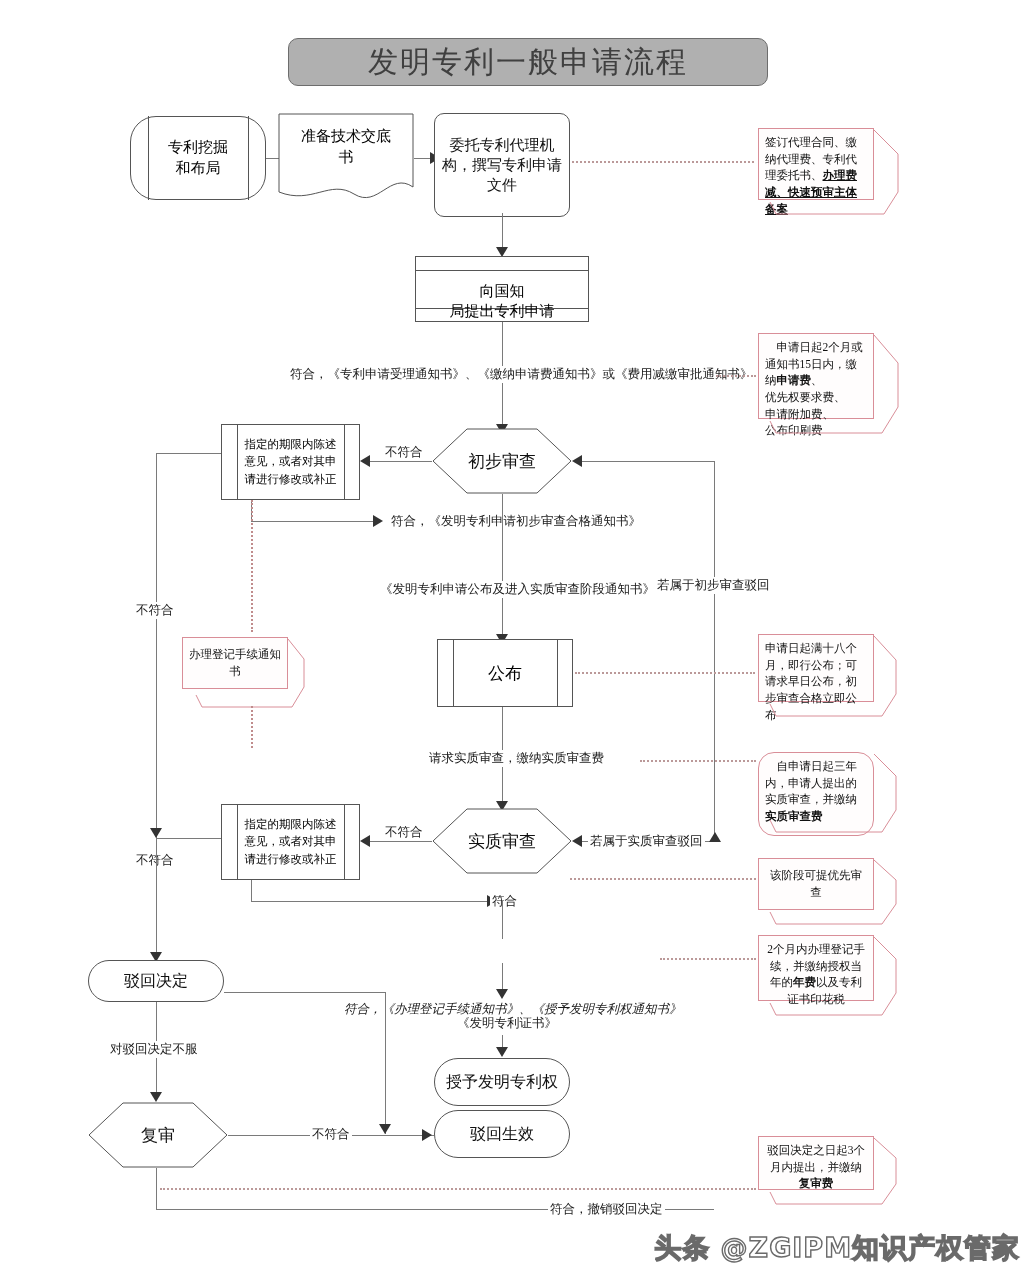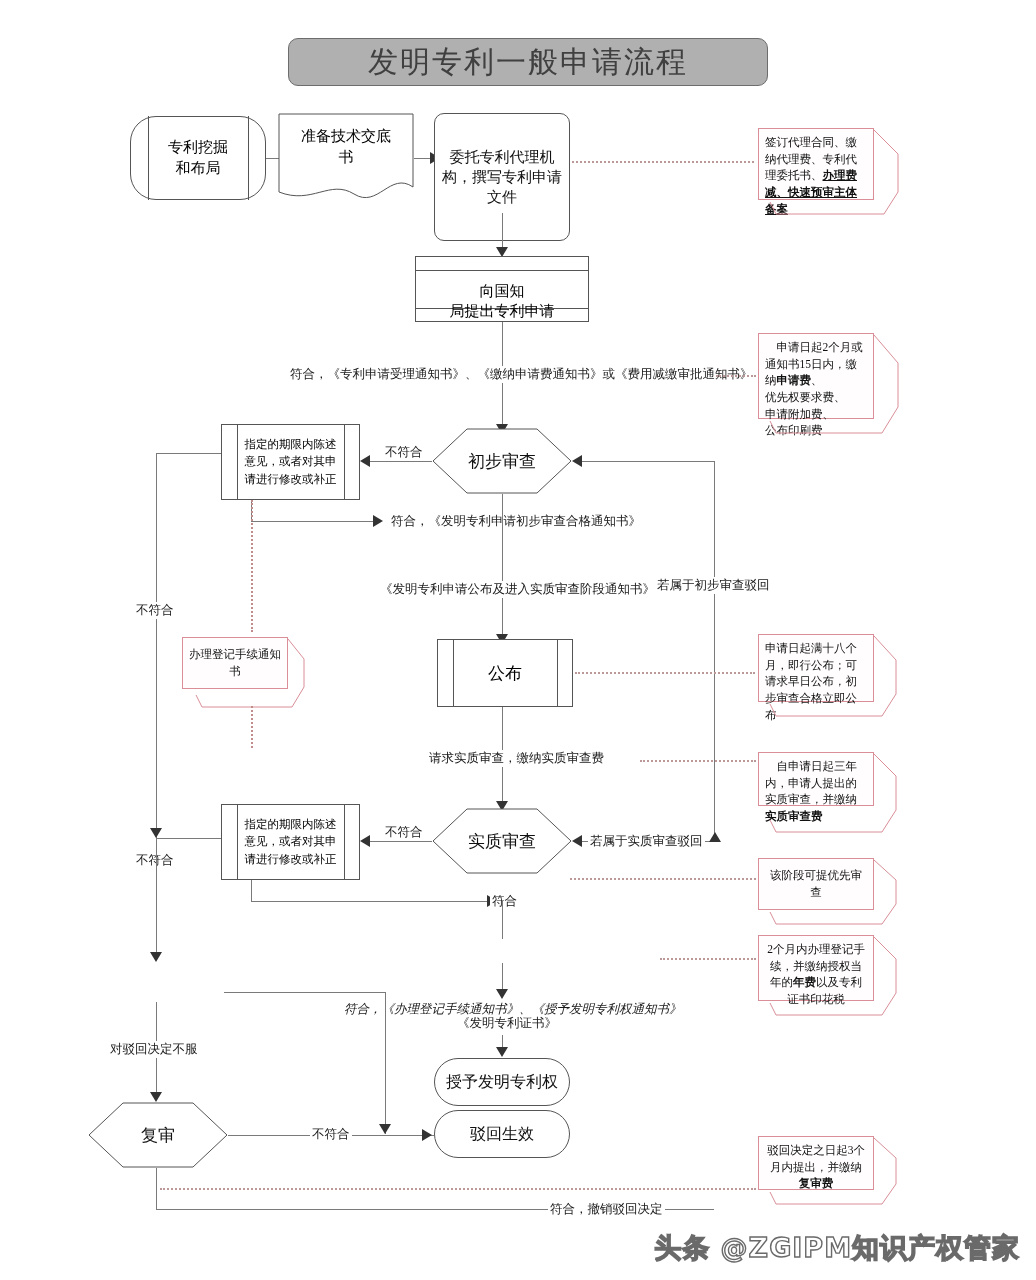--- a/index.html
+++ b/index.html
@@ -83,21 +83,21 @@
       <path d="M1,1 L135,1 L135,74 C112,58 100,96 76,81 C52,66 34,92 1,79 Z" fill="#fff" stroke="#555" stroke-width="1"></path>
     </svg>
     <div class="abs" style="left:0;top:4px;width:136px;height:60px;display:flex;align-items:center;
          justify-content:center;text-align:center;font-size:15px;white-space:pre-line;line-height:1.4;">准备技术交底
 书</div>
   </div>
 
   <div class="hline" style="left:414px;top:158px;width:18px;"></div>
   <div class="arrow-r" style="left:430px;top:152px;"></div>
 
-  <div class="abs node" style="left:434px;top:113px;width:136px;height:128px;border-radius:10px;
+  <div class="abs node" style="left:434px;top:113px;width:136px;height:104px;border-radius:10px;
        white-space:pre-line;">
     <span>委托专利代理机
 构，撰写专利申请
 文件</span>
   </div>
 
   <div class="dotline-h" style="left:572px;top:161px;width:182px;border-top-color:#b99;"></div>
 
   <div class="note" style="left:758px;top:128px;">
     <div class="body" style="width:116px;height:72px;">
@@ -202,21 +202,21 @@
       <path d="M116,2 L138,26 L138,60 L124,82 L18,82 L12,70" fill="none" stroke="#d98e98" stroke-width="1"></path>
     </svg>
   </div>
 
   <div class="vline" style="left:502px;top:707px;height:100px;"></div>
   <div class="arrow-d" style="left:496px;top:801px;"></div>
   <div class="elabel" style="left:427px;top:750px;">请求实质审查，缴纳实质审查费</div>
   <div class="dotline-h" style="left:640px;top:760px;width:116px;border-top-color:#b99;"></div>
 
   <div class="note" style="left:758px;top:752px;">
-    <div class="body" style="width:116px;height:54px;">
+    <div class="body" style="width:116px;height:84px;border-radius:16px;">
       　自申请日起三年内，申请人提出的实质审查，并缴纳<b>实质审查费</b>
     </div>
     <svg width="150" height="90" style="position:absolute;left:0;top:0;pointer-events:none;">
       <path d="M116,2 L138,24 L138,58 L124,80 L18,80 L12,68" fill="none" stroke="#d98e98" stroke-width="1"></path>
     </svg>
   </div>
 
   <div class="hexwrap" style="left:432px;top:808px;width:140px;height:66px;">
     <svg width="140" height="66">
         <polygon points="35,1 105,1 139,33 105,65 35,65 1,33" fill="#fff" stroke="#555" stroke-width="1"></polygon>
@@ -284,20 +284,23 @@
   <div class="abs node stadium" style="left:434px;top:1058px;width:136px;height:48px;font-size:16px;">
     <span>授予发明专利权</span>
   </div>
 
   <div class="abs node stadium" style="left:434px;top:1110px;width:136px;height:48px;font-size:16px;">
     <span>驳回生效</span>
   </div>
 
   <div class="vline" style="left:156px;top:938px;height:22px;"></div>
   <div class="arrow-d" style="left:150px;top:952px;"></div>
+  <div class="abs node stadium" style="left:88px;top:960px;width:136px;height:42px;font-size:16px;">
+    <span>驳回决定</span>
+  </div>
 
   <div class="hline" style="left:224px;top:992px;width:162px;"></div>
   <div class="vline" style="left:385px;top:992px;height:142px;"></div>
   <div class="arrow-d" style="left:379px;top:1124px;"></div>
 
   <div class="vline" style="left:156px;top:1002px;height:98px;"></div>
   <div class="arrow-d" style="left:150px;top:1092px;"></div>
   <div class="elabel" style="left:108px;top:1041px;">对驳回决定不服</div>
 
   <div class="hexwrap" style="left:88px;top:1102px;width:140px;height:66px;">

